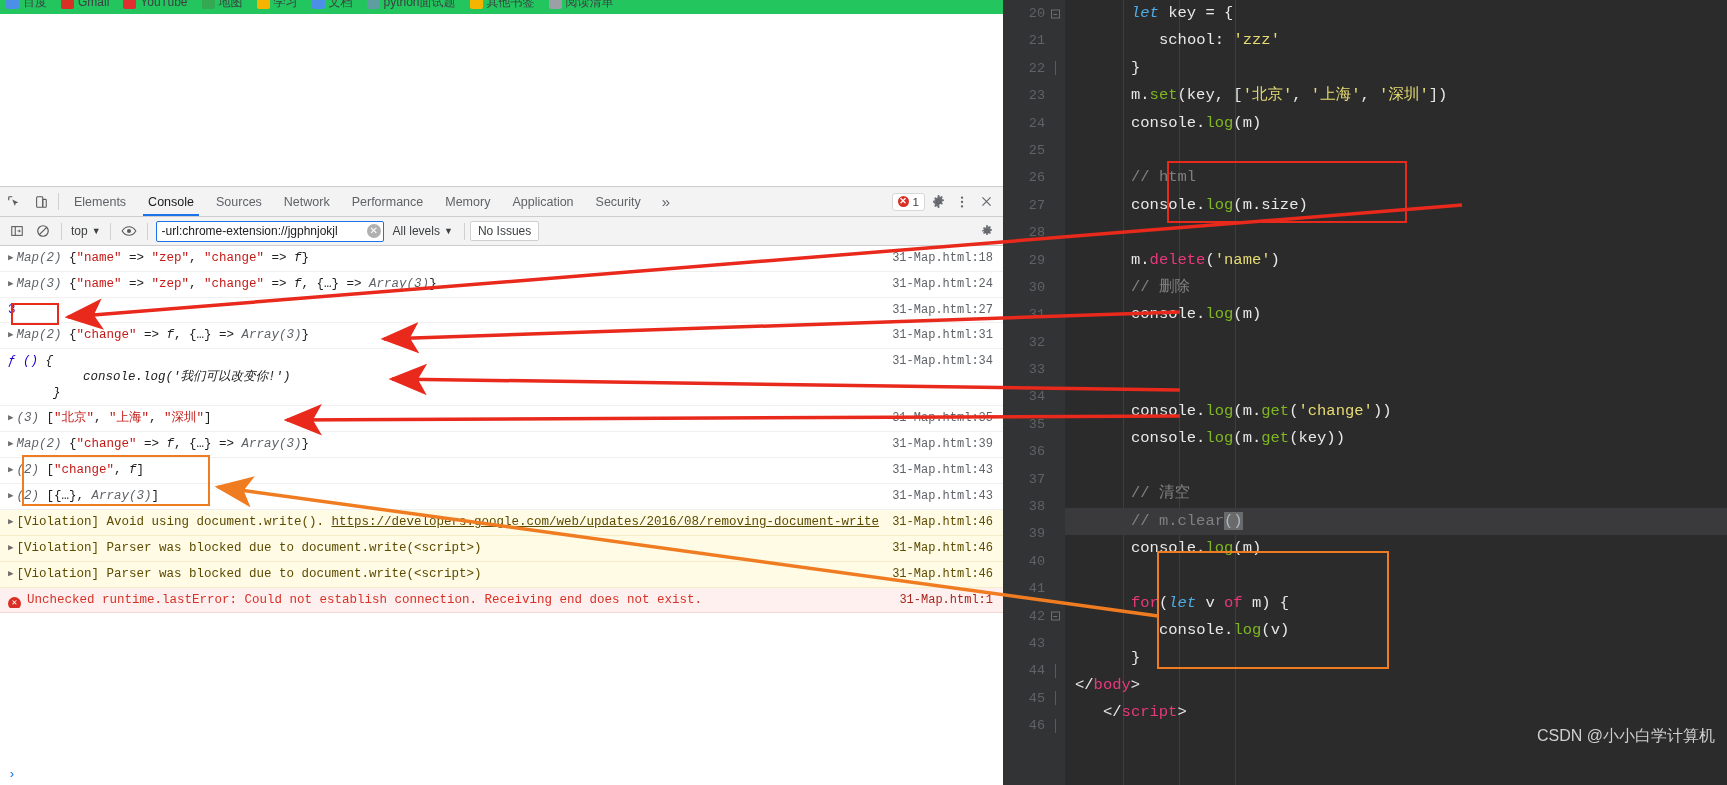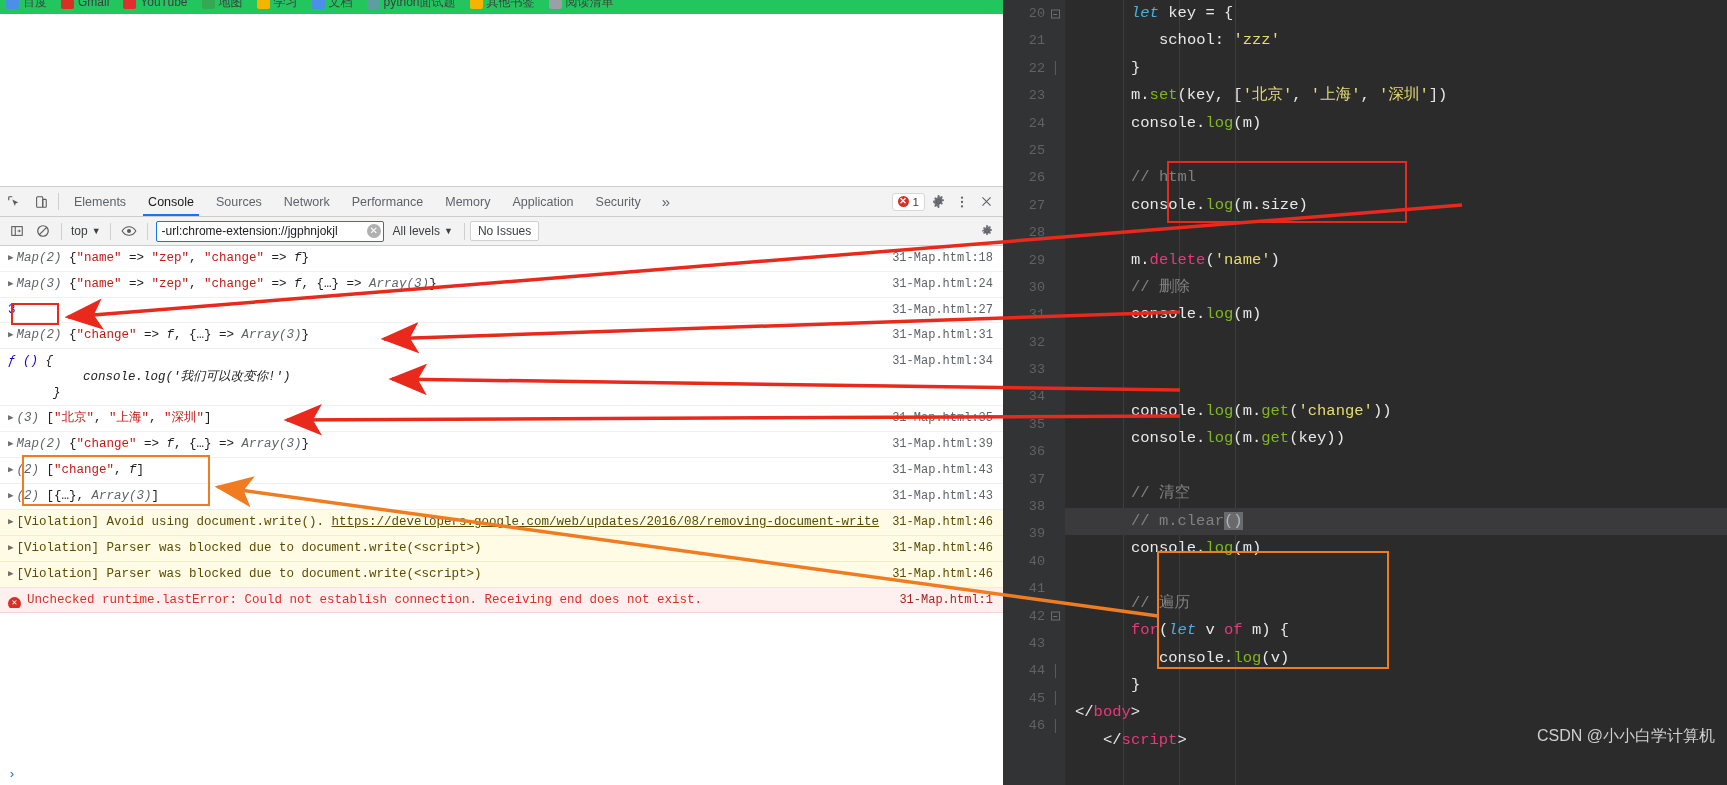--- a/index.html
+++ b/index.html
@@ -466,21 +466,20 @@
         <div class="cl" style="padding-left: 66px;"><span class="c-cm">// 删除</span></div>
         <div class="cl" style="padding-left: 66px;"><span class="c-w">console.</span><span class="c-log">log</span><span class="c-w">(m)</span></div>
         <div class="cl" style="padding-left: 66px;">&nbsp;</div>
         <div class="cl" style="padding-left: 66px; margin-top: 42px;"><span class="c-w">console.</span><span class="c-log">log</span><span class="c-w">(m.</span><span class="c-log">get</span><span class="c-w">(</span><span class="c-str">'change'</span><span class="c-w">))</span></div>
         <div class="cl" style="padding-left: 66px;"><span class="c-w">console.</span><span class="c-log">log</span><span class="c-w">(m.</span><span class="c-log">get</span><span class="c-w">(key))</span></div>
         <div class="cl" style="padding-left: 66px;">&nbsp;</div>
         <div class="cl" style="padding-left: 66px;"><span class="c-cm">// 清空</span></div>
         <div class="cl hl" style="padding-left: 66px;"><span class="c-cm">// m.clear</span><span class="cursor-box">()</span></div>
         <div class="cl" style="padding-left: 66px;"><span class="c-w">console.</span><span class="c-log">log</span><span class="c-w">(m)</span></div>
         <div class="cl" style="padding-left: 66px;">&nbsp;</div>
-        <div class="cl" style="padding-left: 66px;"><span class="c-cm">// 遍历</span></div>
         <div class="cl" style="padding-left: 66px;"><span class="c-pink">for</span><span class="c-w">(</span><span class="c-let">let </span><span class="c-w">v </span><span class="c-pink">of</span><span class="c-w"> m) {</span></div>
         <div class="cl" style="padding-left: 94px;"><span class="c-w">console.</span><span class="c-log">log</span><span class="c-w">(v)</span></div>
         <div class="cl" style="padding-left: 66px;"><span class="c-w">}</span></div>
         <div class="cl" style="padding-left: 10px;"><span class="c-w">&lt;/</span><span class="c-pink">body</span><span class="c-w">&gt;</span></div>
         <div class="cl" style="padding-left: 38px;"><span class="c-w">&lt;/</span><span class="c-pink">script</span><span class="c-w">&gt;</span></div>
       </div>
     <div class="watermark">CSDN @小小白学计算机</div>
   </div>
 
   <svg class="overlay">

